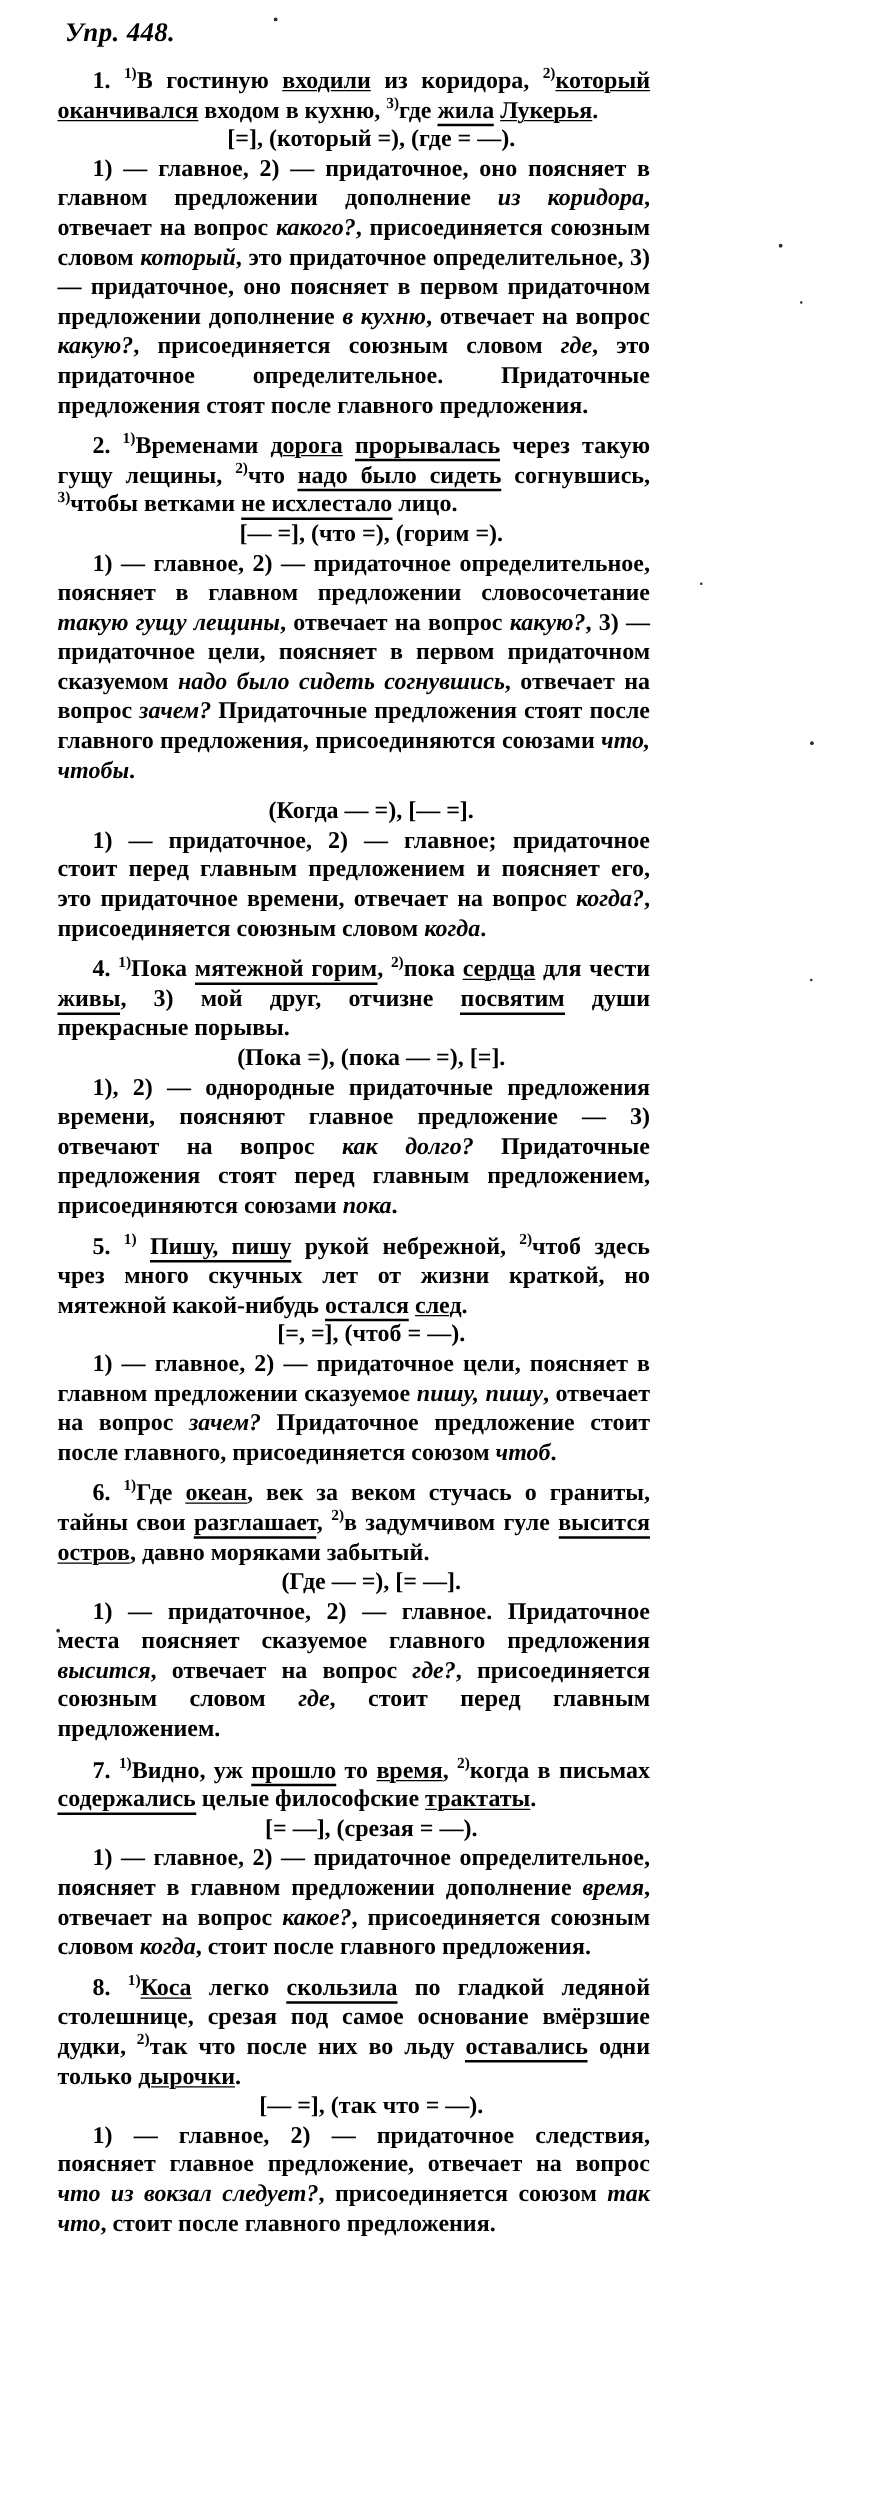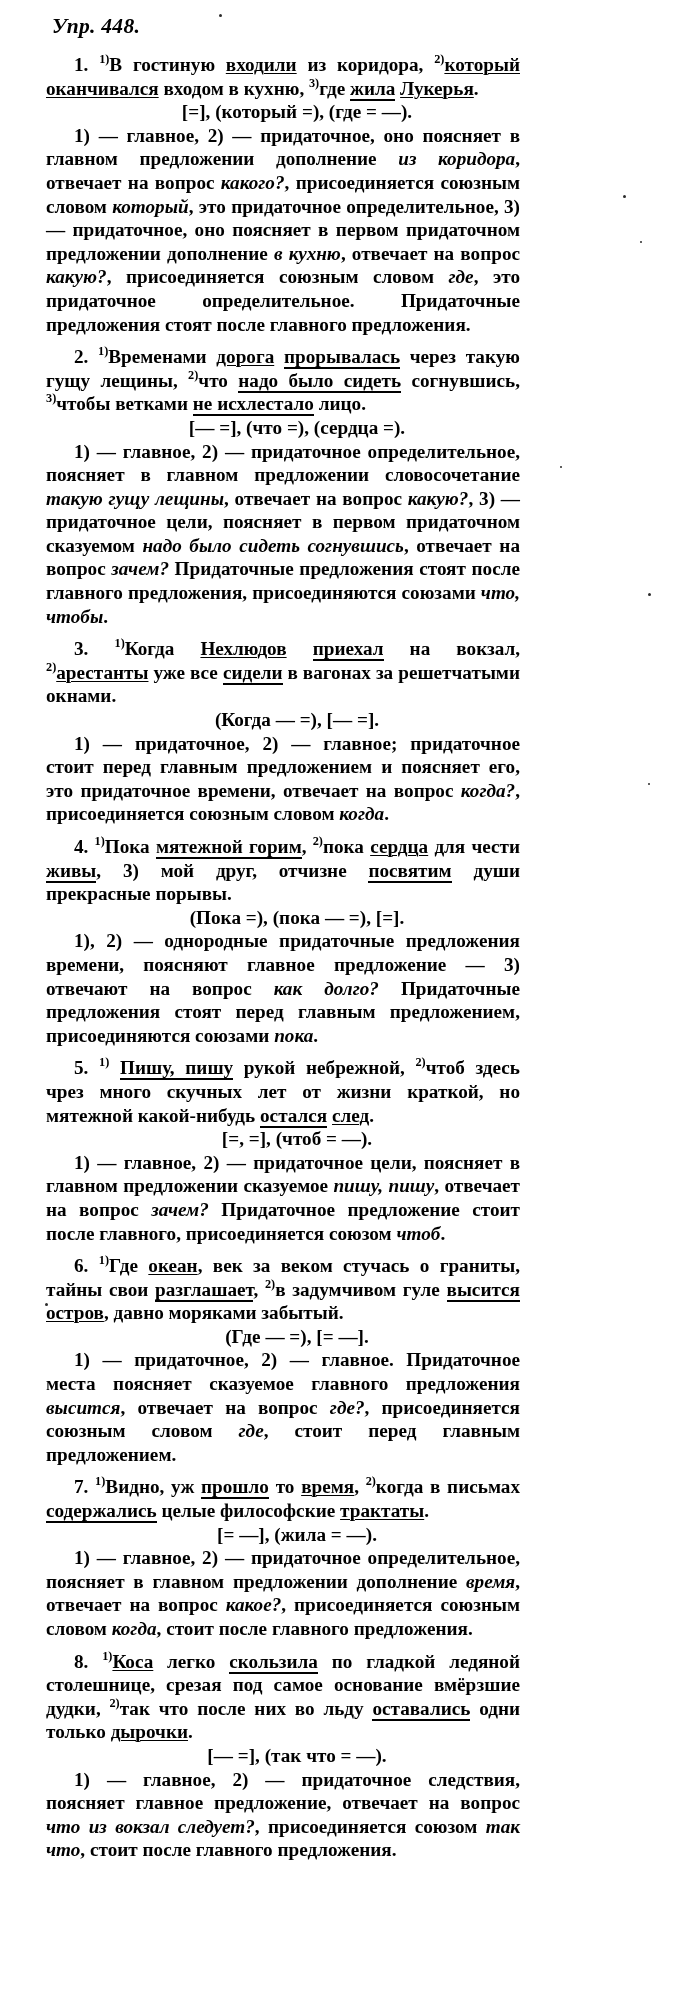--- a/index.html
+++ b/index.html
@@ -82,41 +82,40 @@
   <div class="content">
 
     <div class="ex-title">Упр. 448.</div>
 
     <div id="items-root">
         <p class="para indent"><span>1. </span> <sup class="marker">1)</sup><span>В гостиную </span><span class="u">входили</span><span> из коридора, </span><sup class="marker">2)</sup><span class="u">который оканчивался</span><span> входом в кухню, </span><sup class="marker">3)</sup><span>где </span><span class="uu">жила</span><span> </span><span class="u">Лукерья</span><span>.</span></p>
         <p class="scheme">[=], (который =), (где = —).</p>
         <p class="para indent"><span>1) — главное, 2) — придаточное, оно поясняет в главном предложении дополнение </span><span class="it">из коридора</span><span>, отвечает на вопрос </span><span class="it">какого?</span><span>, присоединяется союзным словом </span><span class="it">который</span><span>, это придаточное определительное, 3) — придаточное, оно поясняет в первом придаточном предложении дополнение </span><span class="it">в кухню</span><span>, отвечает на вопрос </span><span class="it">какую?</span><span>, присоединяется союзным словом </span><span class="it">где</span><span>, это придаточное определительное. Придаточные предложения стоят после главного предложения.</span></p>
         <div class="gap"></div>
         <p class="para indent"><span>2. </span> <sup class="marker">1)</sup><span>Временами </span><span class="u">дорога</span><span> </span><span class="uu">прорывалась</span><span> через такую гущу лещины, </span><sup class="marker">2)</sup><span>что </span><span class="uu">надо было сидеть</span><span> согнувшись, </span><sup class="marker">3)</sup><span>чтобы ветками </span><span class="uu">не исхлестало</span><span> лицо.</span></p>
-        <p class="scheme">[— =], (что =), (сердца =).</p>
+        <p class="scheme">[— =], (что =), (горим =).</p>
         <p class="para indent"><span>1) — главное, 2) — придаточное определительное, поясняет в главном предложении словосочетание </span><span class="it">такую гущу лещины</span><span>, отвечает на вопрос </span><span class="it">какую?</span><span>, 3) — придаточное цели, поясняет в первом придаточном сказуемом </span><span class="it">надо было сидеть согнувшись</span><span>, отвечает на вопрос </span><span class="it">зачем?</span><span> Придаточные предложения стоят после главного предложения, присоединяются союзами </span><span class="it">что, чтобы</span><span>.</span></p>
         <div class="gap"></div>
-        <p class="para indent"><span>3. </span> <sup class="marker">1)</sup><span>Когда </span><span class="u">Нехлюдов</span><span> </span><span class="uu">приехал</span><span> на вокзал, </span><sup class="marker">2)</sup><span class="u">арестанты</span><span> уже все </span><span class="uu">сидели</span><span> в вагонах за решетчатыми окнами.</span></p>
         <p class="scheme">(Когда — =), [— =].</p>
         <p class="para indent"><span>1) — придаточное, 2) — главное; придаточное стоит перед главным предложением и поясняет его, это придаточное времени, отвечает на вопрос </span><span class="it">когда?</span><span>, присоединяется союзным словом </span><span class="it">когда</span><span>.</span></p>
         <div class="gap"></div>
         <p class="para indent"><span>4. </span> <sup class="marker">1)</sup><span>Пока </span><span class="uu">мятежной горим</span><span>, </span><sup class="marker">2)</sup><span>пока </span><span class="u">сердца</span><span> для чести </span><span class="uu">живы</span><span>, 3) мой друг, отчизне </span><span class="uu">посвятим</span><span> души прекрасные порывы.</span></p>
         <p class="scheme">(Пока =), (пока — =), [=].</p>
         <p class="para indent"><span>1), 2) — однородные придаточные предложения времени, поясняют главное предложение — 3) отвечают на вопрос </span><span class="it">как долго?</span><span> Придаточные предложения стоят перед главным предложением, присоединяются союзами </span><span class="it">пока</span><span>.</span></p>
         <div class="gap"></div>
         <p class="para indent"><span>5. </span> <sup class="marker">1)</sup><span> </span><span class="uu">Пишу, пишу</span><span> рукой небрежной, </span><sup class="marker">2)</sup><span>чтоб здесь чрез много скучных лет от жизни краткой, но мятежной какой-нибудь </span><span class="uu">остался</span><span> </span><span class="u">след</span><span>.</span></p>
         <p class="scheme">[=, =], (чтоб = —).</p>
         <p class="para indent"><span>1) — главное, 2) — придаточное цели, поясняет в главном предложении сказуемое </span><span class="it">пишу, пишу</span><span>, отвечает на вопрос </span><span class="it">зачем?</span><span> Придаточное предложение стоит после главного, присоединяется союзом </span><span class="it">чтоб</span><span>.</span></p>
         <div class="gap"></div>
         <p class="para indent"><span>6. </span> <sup class="marker">1)</sup><span>Где </span><span class="u">океан</span><span>, век за веком стучась о граниты, тайны свои </span><span class="uu">разглашает</span><span>, </span><sup class="marker">2)</sup><span>в задумчивом гуле </span><span class="uu">высится</span><span> </span><span class="u">остров</span><span>, давно моряками забытый.</span></p>
         <p class="scheme">(Где — =), [= —].</p>
         <p class="para indent"><span>1) — придаточное, 2) — главное. Придаточное места поясняет сказуемое главного предложения </span><span class="it">высится</span><span>, отвечает на вопрос </span><span class="it">где?</span><span>, присоединяется союзным словом </span><span class="it">где</span><span>, стоит перед главным предложением.</span></p>
         <div class="gap"></div>
         <p class="para indent"><span>7. </span> <sup class="marker">1)</sup><span>Видно, уж </span><span class="uu">прошло</span><span> то </span><span class="u">время</span><span>, </span><sup class="marker">2)</sup><span>когда в письмах </span><span class="uu">содержались</span><span> целые философские </span><span class="u">трактаты</span><span>.</span></p>
-        <p class="scheme">[= —], (жила = —).</p>
+        <p class="scheme">[= —], (срезая = —).</p>
         <p class="para indent"><span>1) — главное, 2) — придаточное определительное, поясняет в главном предложении дополнение </span><span class="it">время</span><span>, отвечает на вопрос </span><span class="it">какое?</span><span>, присоединяется союзным словом </span><span class="it">когда</span><span>, стоит после главного предложения.</span></p>
         <div class="gap"></div>
         <p class="para indent"><span>8. </span> <sup class="marker">1)</sup><span class="u">Коса</span><span> легко </span><span class="uu">скользила</span><span> по гладкой ледяной столешнице, срезая под самое основание вмёрзшие дудки, </span><sup class="marker">2)</sup><span>так что после них во льду </span><span class="uu">оставались</span><span> одни только </span><span class="u">дырочки</span><span>.</span></p>
         <p class="scheme">[— =], (так что = —).</p>
         <p class="para indent"><span>1) — главное, 2) — придаточное следствия, поясняет главное предложение, отвечает на вопрос </span><span class="it">что из вокзал следует?</span><span>, присоединяется союзом </span><span class="it">так что</span><span>, стоит после главного предложения.</span></p>
       </div>
 
   </div>
 </div>
 

